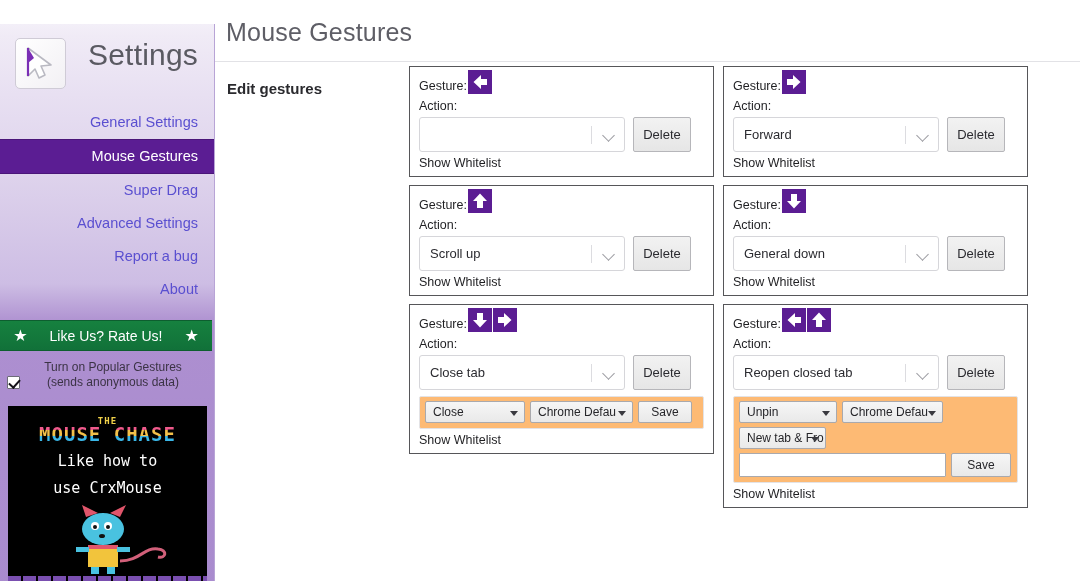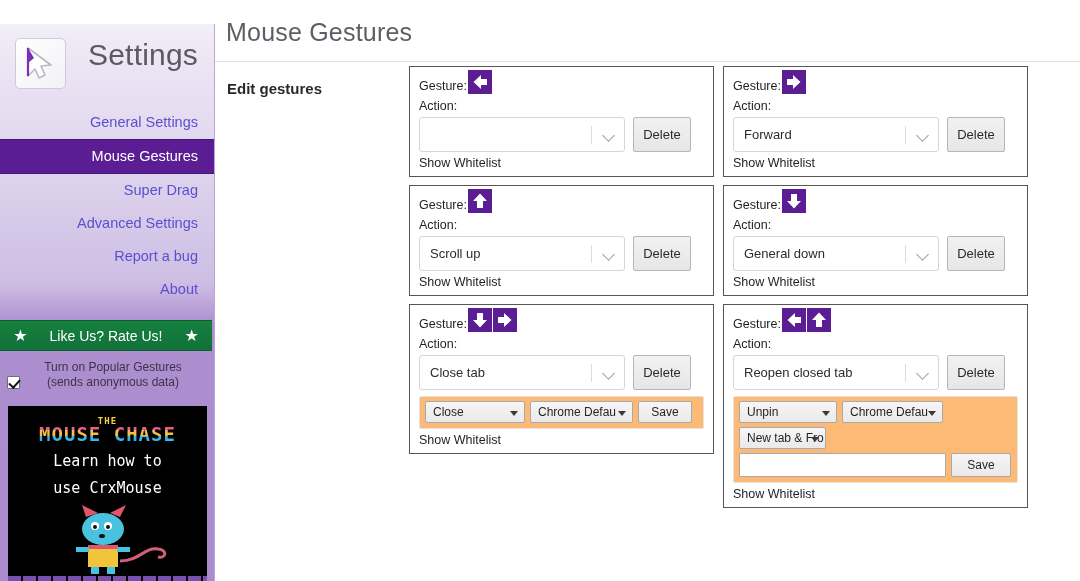--- a/index.html
+++ b/index.html
@@ -319,21 +319,21 @@
     </div>
 
     <div class="popular-row">
       <div class="popular-check"></div>
       <div class="popular-label">Turn on Popular Gestures (sends anonymous data)</div>
     </div>
 
     <div class="promo">
       <div class="promo-the">THE</div>
       <div class="promo-logo">MOUSE CHASE</div>
-      <div class="promo-sub">Learn how to</div>
+      <div class="promo-sub">Like how to</div>
       <div class="promo-sub">use CrxMouse</div>
       <div class="promo-mouse">
         <svg width="199" height="92" viewBox="0 0 199 92">
 
           <path d="M78 14 L74 2 L90 10 Z" fill="#e0556b"></path>
           <path d="M112 14 L118 2 L102 10 Z" fill="#e0556b"></path>
 
           <ellipse cx="95" cy="26" rx="21" ry="16" fill="#49c2e0"></ellipse>
           <circle cx="87" cy="23" r="4" fill="#ffffff"></circle>
           <circle cx="100" cy="23" r="4" fill="#ffffff"></circle>

